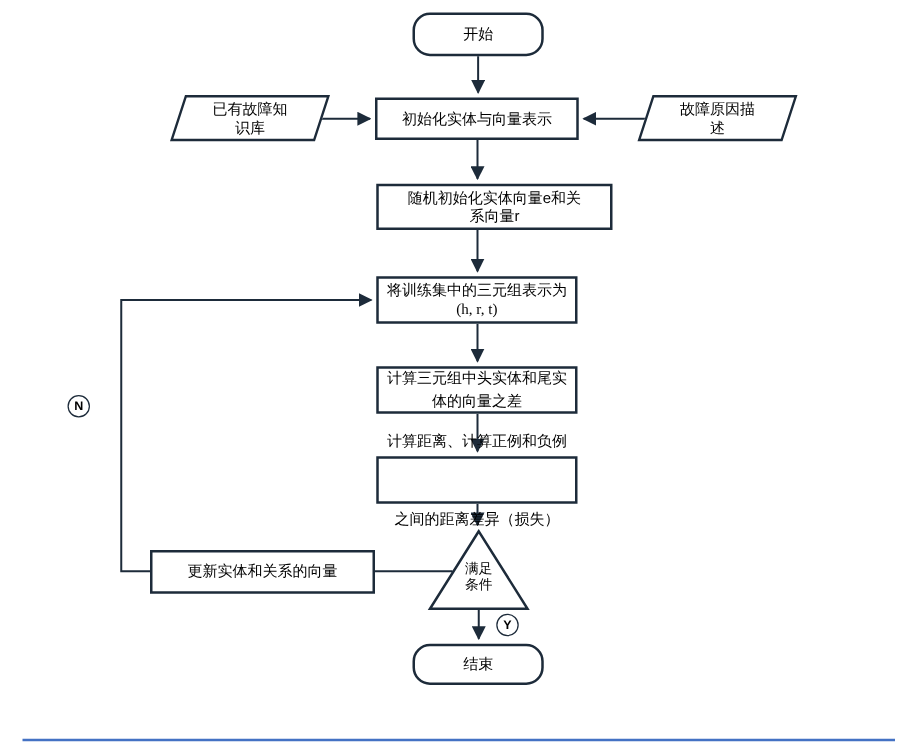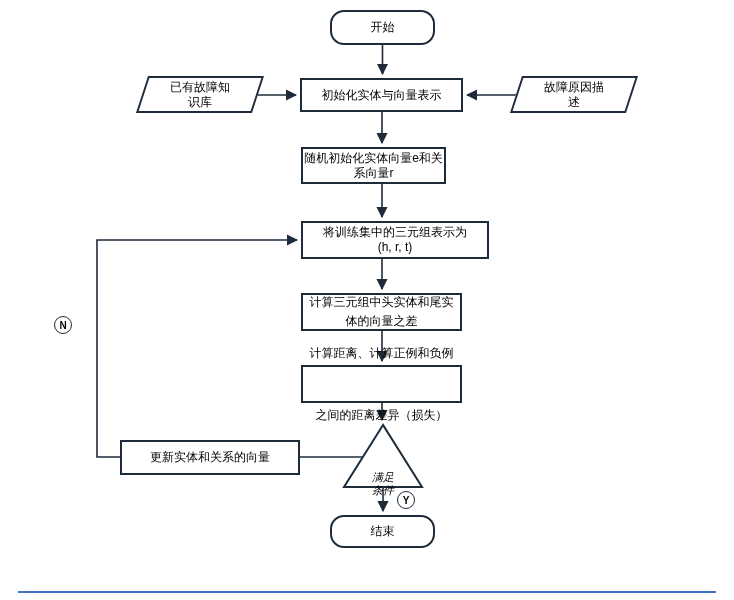--- a/index.html
+++ b/index.html
@@ -72,41 +72,41 @@
   </div>
 
   <div class="node para" style="left:516px;top:76px;width:116px;height:37px;">
     <div class="para-bg"></div>
     <div class="para-text">
       <div>故障原因描</div>
       <div>述</div>
     </div>
   </div>
 
-  <div class="node rect" style="left:301px;top:147px;width:145px;height:37px;">
+  <div class="node rect" style="left:301px;top:147px;width:189px;height:37px;">
     <div>随机初始化实体向量e和关</div>
     <div>系向量r</div>
   </div>
 
-  <div class="node rect" style="left:301px;top:221px;width:188px;height:38px;">
+  <div class="node rect" style="left:301px;top:221px;width:161px;height:38px;font-family:Liberation Serif, serif;">
     <div>将训练集中的三元组表示为</div>
     <div>(h, r, t)</div>
   </div>
 
   <div class="node rect" style="left:301px;top:293px;width:161px;height:38px;justify-content:space-between;">
     <div>计算三元组中头实体和尾实</div>
     <div>体的向量之差</div>
   </div>
 
   <div class="node rect" style="left:301px;top:365px;width:161px;height:38px;gap:47px;">
     <div>计算距离、计算正例和负例</div>
     <div>之间的距离差异（损失）</div>
   </div>
 
-  <div class="tri-text" style="left:344px;top:471px;width:78px;font-style:italic;">
+  <div class="tri-text" style="left:344px;top:449px;width:78px;">
     <div>满足</div>
     <div>条件</div>
   </div>
 
   <div class="node rect" style="left:120px;top:440px;width:180px;height:35px;">
     <div>更新实体和关系的向量</div>
   </div>
 
   <div class="label-circle" style="left:54px;top:316px;">
     <span>N</span>

